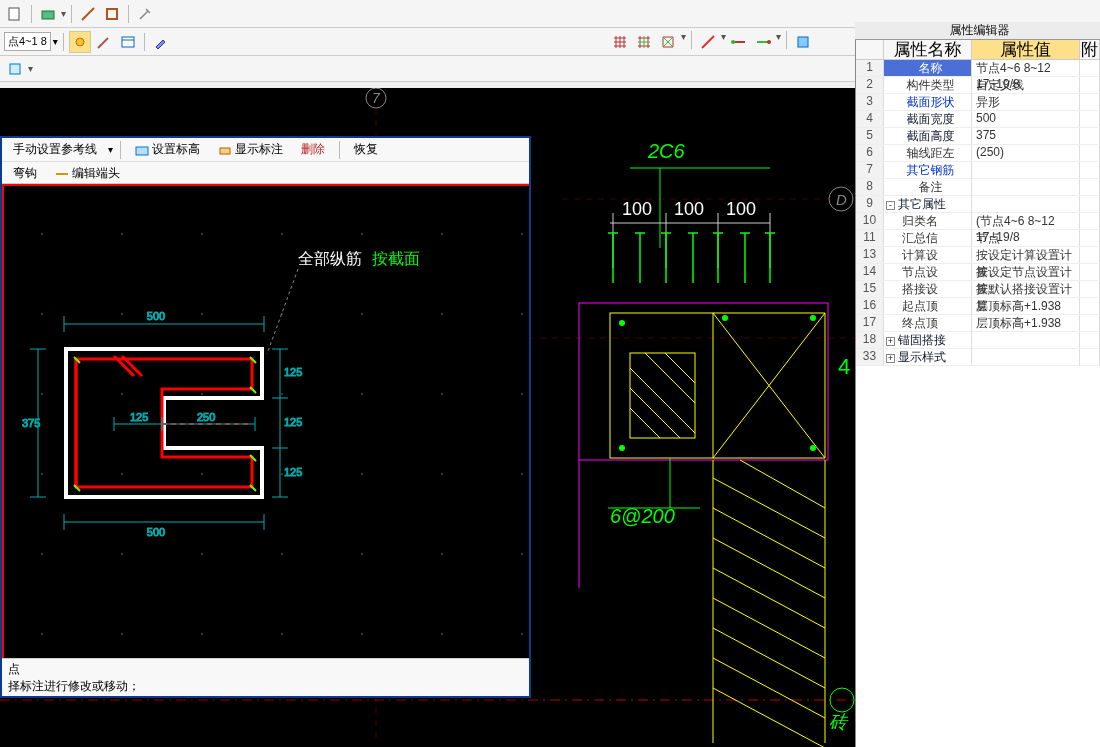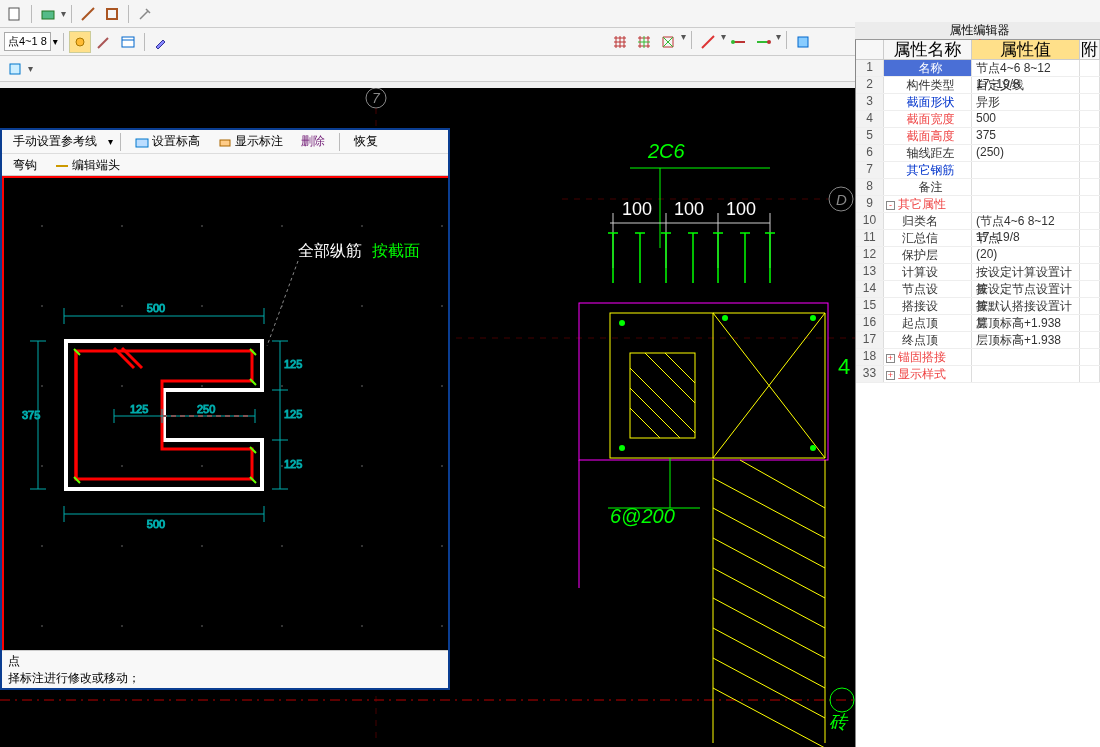--- a/index.html
+++ b/index.html
@@ -25,27 +25,27 @@
 .propcols .c.name { width: 88px; }
 .propcols .c.val { flex: 1; background: #ffe08a; }
 .propcols .c.ext { width: 20px; }
 .proprow { display: flex; height: 17px; border-bottom: 1px solid #eee; font-size: 12px; }
 .proprow .rn { width: 28px; text-align: center; background: #f2f2f2; border-right: 1px solid #ddd; color: #555; }
 .proprow .rk { width: 88px; border-right: 1px solid #ddd; padding-left: 6px; color: #333; text-align: center; }
 .proprow .rv { flex: 1; border-right: 1px solid #ddd; padding-left: 4px; color: #333; }
 .proprow .re { width: 20px; text-align: center; color: #888; border-right: 1px solid #ddd; }
 .proprow.sel .rk { background: #4a6fd6; color: #fff; }
 .proprow .rk.blue { color: #0033cc; }
-.proprow .rk.gray { color: #ef4444; }
+.proprow .rk.gray { color: #0f172a; }
 .proprow .rk.sub { padding-left: 18px; text-align: left; }
 .proprow .rk.top { text-align: left; padding-left: 2px; }
 .expbox { display: inline-block; width: 9px; height: 9px; border: 1px solid #888; line-height: 7px; text-align: center; font-size: 9px; margin-right: 3px; background: #fff; }
 
 
-.floatwin { position: absolute; top: 128px; left: 0; width: 450px; height: 562px; background: #fff; border: 2px solid #0a3d91; box-shadow: 2px 2px 8px rgba(0,0,0,.4); z-index: 5; }
+.floatwin { position: absolute; top: 136px; left: 0; width: 531px; height: 562px; background: #fff; border: 2px solid #0a3d91; box-shadow: 2px 2px 8px rgba(0,0,0,.4); z-index: 5; }
 .flbar { height: 46px; background: #f8f8f8; border-bottom: 1px solid #ccc; font-size: 12px; display: flex; flex-direction: column; }
 .flbar-row { flex: 1; display: flex; align-items: center; padding: 0 4px; gap: 4px; }
 .flbtn { padding: 2px 6px; cursor: pointer; border: 1px solid transparent; display: inline-flex; align-items: center; gap: 3px; }
 .flcanvas { position: absolute; top: 46px; left: 0; right: 0; bottom: 38px; background: #000; overflow: hidden; }
 .flstatus { position: absolute; bottom: 0; left: 0; right: 0; height: 38px; background: #f8f8f8; border-top: 1px solid #ccc; font-size: 12px; padding: 2px 6px; }
 
 </style>
 </head>
 <body>
 
@@ -276,21 +276,21 @@
             <rect x="1" y="4" width="12" height="8" fill="#bdf" stroke="#07c"></rect>
           </svg>
           <span>设置标高</span>
         </span>
       <span class="flbtn">
           <svg width="14" height="14" viewBox="0 0 14 14">
             <rect x="2" y="5" width="10" height="6" fill="#fc8" stroke="#a60"></rect>
           </svg>
           <span>显示标注</span>
         </span>
-      <span class="flbtn" style="color:#701a75">删除</span>
+      <span class="flbtn" style="color:#b91c1c">删除</span>
       <span class="tb-sep"></span>
       <span class="flbtn">恢复</span>
     </div>
     <div class="flbar-row">
       <span class="flbtn">弯钩</span>
       <span class="flbtn">
           <svg width="14" height="10" viewBox="0 0 14 10">
             <line x1="1" y1="5" x2="13" y2="5" stroke="#c90" stroke-width="2"></line>
           </svg>
           <span>编辑端头</span>
@@ -492,26 +492,20 @@
         <div class="rv">(节点4~6 8~12 17~19/8</div>
         <div class="re"></div>
       </div>
       <div class="proprow">
         <div class="rn">11</div>
         <div class="rk sub">汇总信</div>
         <div class="rv">节点</div>
         <div class="re"></div>
       </div>
       <div class="proprow">
-        <div class="rn">12</div>
-        <div class="rk sub">保护层</div>
-        <div class="rv">(20)</div>
-        <div class="re"></div>
-      </div>
-      <div class="proprow">
         <div class="rn">13</div>
         <div class="rk sub">计算设</div>
         <div class="rv">按设定计算设置计算</div>
         <div class="re"></div>
       </div>
       <div class="proprow">
         <div class="rn">14</div>
         <div class="rk sub">节点设</div>
         <div class="rv">按设定节点设置计算</div>
         <div class="re"></div>

